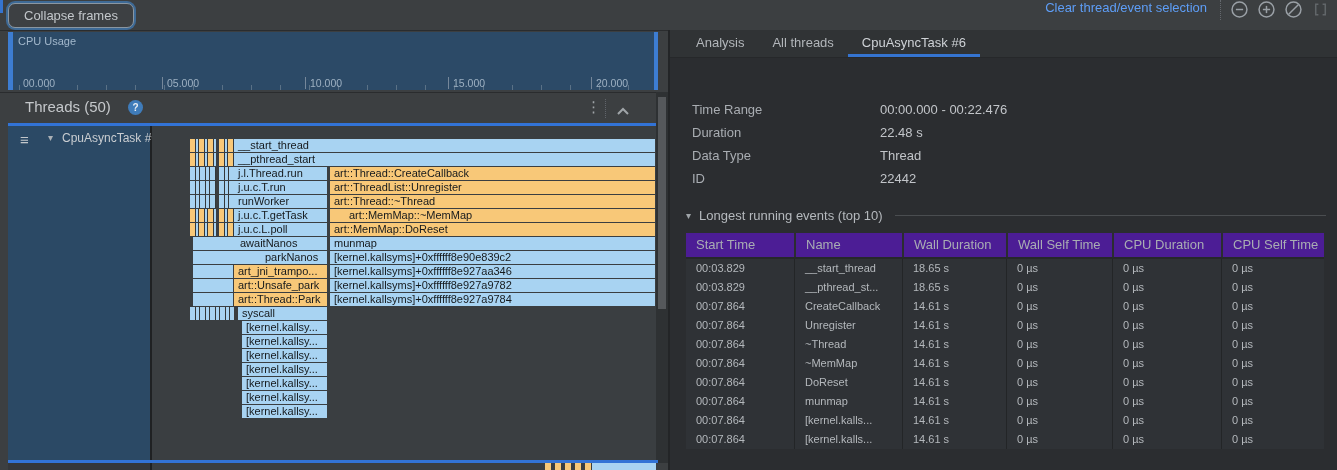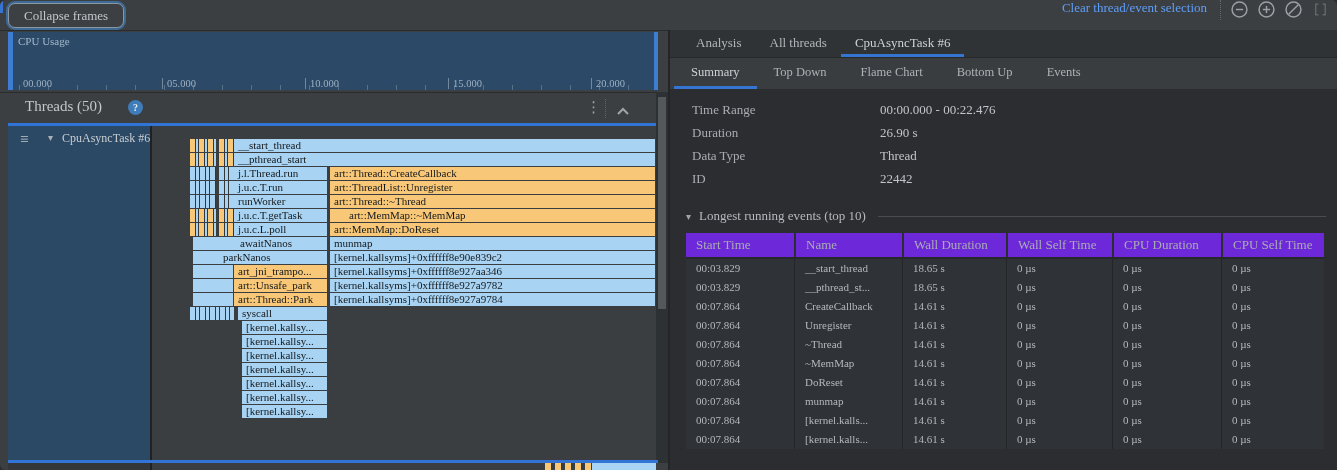--- a/index.html
+++ b/index.html
@@ -1,20 +1,20 @@
 <!DOCTYPE html>
 <html><head>
 <meta charset="utf-8">
 <style>
   * { margin:0; padding:0; box-sizing:border-box; }
   html,body { background:#2b2d30; }
   #app {
     position:relative; width:1337px; height:470px; overflow:hidden;
-    background:#3c3f41; font-family:Liberation Serif, serif;
-    color:#bbbec2; font-size:13px;border-radius:6px;
+    background:#3c3f41; font-family:Liberation Sans, sans-serif;
+    color:#bbbec2; font-size:13px;
   }
   
   #toolbar { position:absolute; left:0; top:0; width:1337px; height:31px; background:#3c3f41; border-bottom:1px solid #2a2c2e; }
   #edge-accent { position:absolute; left:0; top:0; width:3px; height:13px; background:#3574d0; }
   #collapse-btn {
     position:absolute; left:8px; top:3px; height:25px; padding:0 15px;
     background:#3d4043; color:#c3c7cb; font-size:13px; line-height:23px;
     border:1px solid #8a96a1; border-radius:7px;
     box-shadow:0 0 0 2px #3e6a96; cursor:default;
   }
@@ -78,21 +78,21 @@
   #summary { position:absolute; left:22px; top:68px; width:620px; }
   .srow { display:flex; height:23px; line-height:23px; font-size:13px;align-items:flex-end; }
   .slabel { width:188px; color:#a9adb2; }
   .svalue { color:#c2c5c9; }
   #events-head { position:absolute; left:16px; top:178px; width:640px; display:flex; align-items:center; gap:8px; }
   #events-caret { font-size:10px; color:#9fa4a8; cursor:pointer; }
   #events-title { font-size:13px; color:#b5b9bd; white-space:nowrap; }
   #events-line { flex:1; height:1px; background:#4a4d50; margin-left:4px; }
   #events-table { position:absolute; left:16px; top:203px; width:638px; }
   .thead, .tr { display:grid; grid-template-columns:108px 108px 104px 106px 109px 103px; }
-  .thead { background:#6d28d9; height:24px; }
+  .thead { background:#4c1d95; height:24px; }
   .th { line-height:24px; padding-left:10px; font-size:13px; color:#a9adb3; border-left:2px solid #2b2d30; overflow:hidden; white-space:nowrap; }
   .th:first-child { border-left:none; }
   #tbody { background:#2f3236; border-top:2px solid #26282b; }
   .tr { height:19px; cursor:pointer; }
   .td { line-height:19px; padding-left:10px; font-size:11px; color:#b4b8bc; border-left:1px solid #232527; overflow:hidden; white-space:nowrap; }
   .td:first-child { border-left:none; }
 </style>
 </head>
 <body>
 
@@ -187,21 +187,21 @@
         <div class="seg so" style="left: 38px; top: 83px; width: 26px;"></div>
         <div class="seg so" style="left: 67px; top: 83px; width: 15px;"></div>
         <div class="seg b" style="left: 82px; top: 83px; width: 93px;">j.u.c.T.getTask</div>
         <div class="seg o" style="left: 178px; top: 83px; width: 325px; padding-left: 19px;">art::MemMap::~MemMap</div>
         <div class="seg so" style="left: 38px; top: 97px; width: 26px;"></div>
         <div class="seg so" style="left: 67px; top: 97px; width: 15px;"></div>
         <div class="seg b" style="left: 82px; top: 97px; width: 93px;">j.u.c.L.poll</div>
         <div class="seg o" style="left: 178px; top: 97px; width: 325px;">art::MemMap::DoReset</div>
         <div class="seg b" style="left: 41px; top: 111px; width: 134px; padding-left: 47px;">awaitNanos</div>
         <div class="seg b" style="left: 178px; top: 111px; width: 325px;">munmap</div>
-        <div class="seg b" style="left: 41px; top: 125px; width: 134px; padding-left: 30px;">parkNanos</div>
+        <div class="seg b" style="left: 41px; top: 125px; width: 134px; padding-left: 72px;">parkNanos</div>
         <div class="seg b" style="left: 178px; top: 125px; width: 325px;">[kernel.kallsyms]+0xffffff8e90e839c2</div>
         <div class="seg b" style="left: 41px; top: 139px; width: 40px;"></div>
         <div class="seg o" style="left: 82px; top: 139px; width: 93px;">art_jni_trampo...</div>
         <div class="seg b" style="left: 178px; top: 139px; width: 325px;">[kernel.kallsyms]+0xffffff8e927aa346</div>
         <div class="seg b" style="left: 41px; top: 153px; width: 40px;"></div>
         <div class="seg o" style="left: 82px; top: 153px; width: 93px;">art::Unsafe_park</div>
         <div class="seg b" style="left: 178px; top: 153px; width: 325px;">[kernel.kallsyms]+0xffffff8e927a9782</div>
         <div class="seg b" style="left: 41px; top: 167px; width: 40px;"></div>
         <div class="seg o" style="left: 82px; top: 167px; width: 93px;">art::Thread::Park</div>
         <div class="seg b" style="left: 178px; top: 167px; width: 325px;">[kernel.kallsyms]+0xffffff8e927a9784</div>
@@ -228,36 +228,29 @@
     <div id="next-orange"></div>
     <div id="next-blue"></div>
   </div>
 
   <div id="right">
     <div id="tabs">
         <div class="tab">Analysis</div>
         <div class="tab">All threads</div>
         <div class="tab selected">CpuAsyncTask #6</div>
       </div>
-    <div id="subtabs">
-        <div class="subtab selected">Summary</div>
-        <div class="subtab">Top Down</div>
-        <div class="subtab">Flame Chart</div>
-        <div class="subtab">Bottom Up</div>
-        <div class="subtab">Events</div>
-      </div>
 
     <div id="summary">
         <div class="srow">
           <div class="slabel">Time Range</div>
           <div class="svalue">00:00.000 - 00:22.476</div>
         </div>
         <div class="srow">
           <div class="slabel">Duration</div>
-          <div class="svalue">26.90 s</div>
+          <div class="svalue">22.48 s</div>
         </div>
         <div class="srow">
           <div class="slabel">Data Type</div>
           <div class="svalue">Thread</div>
         </div>
         <div class="srow">
           <div class="slabel">ID</div>
           <div class="svalue">22442</div>
         </div>
       </div>

